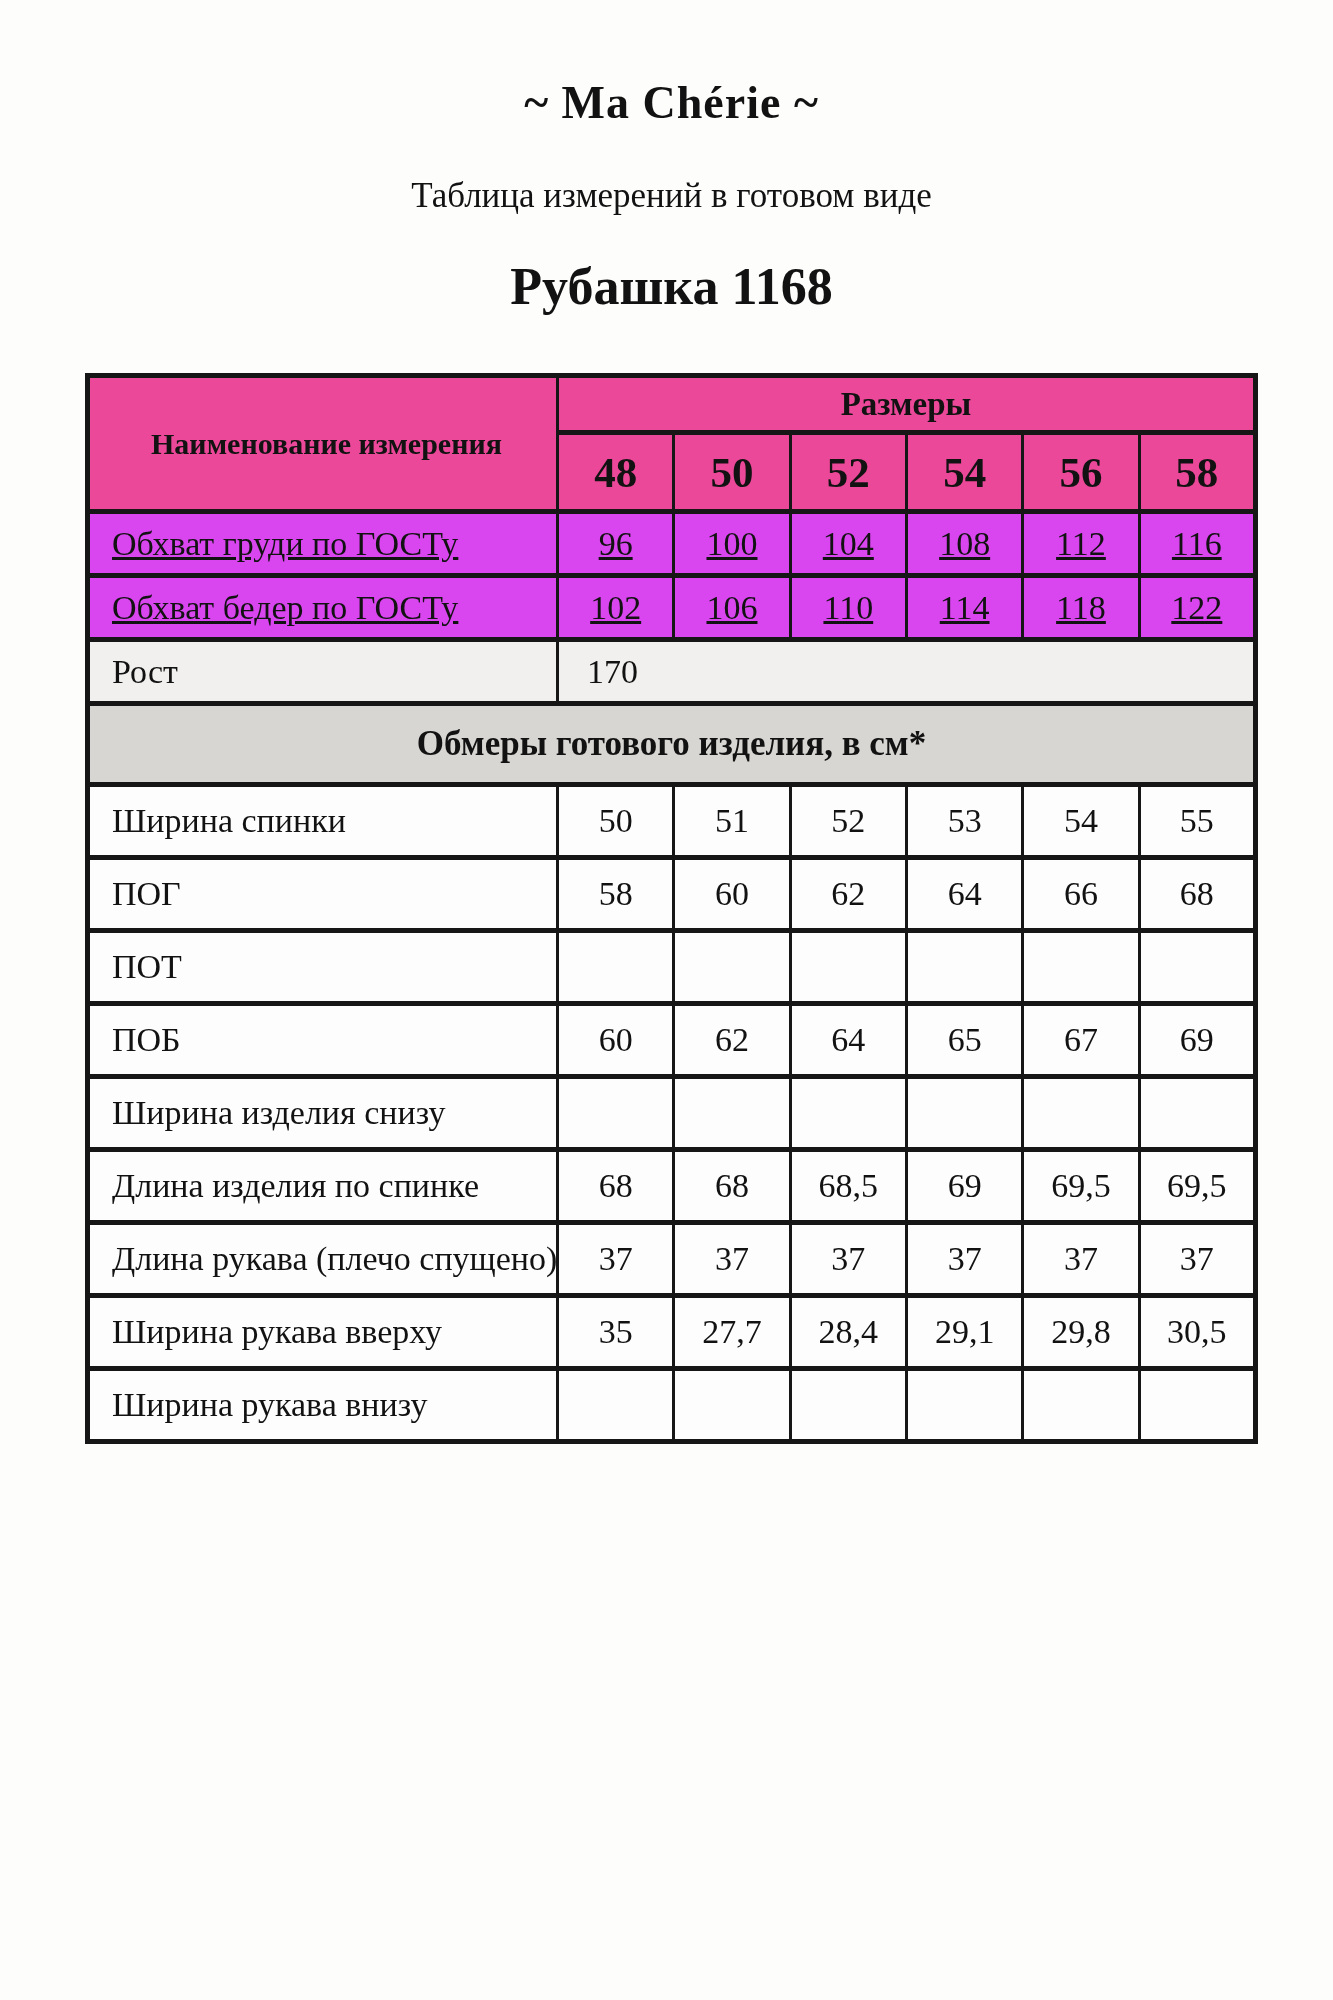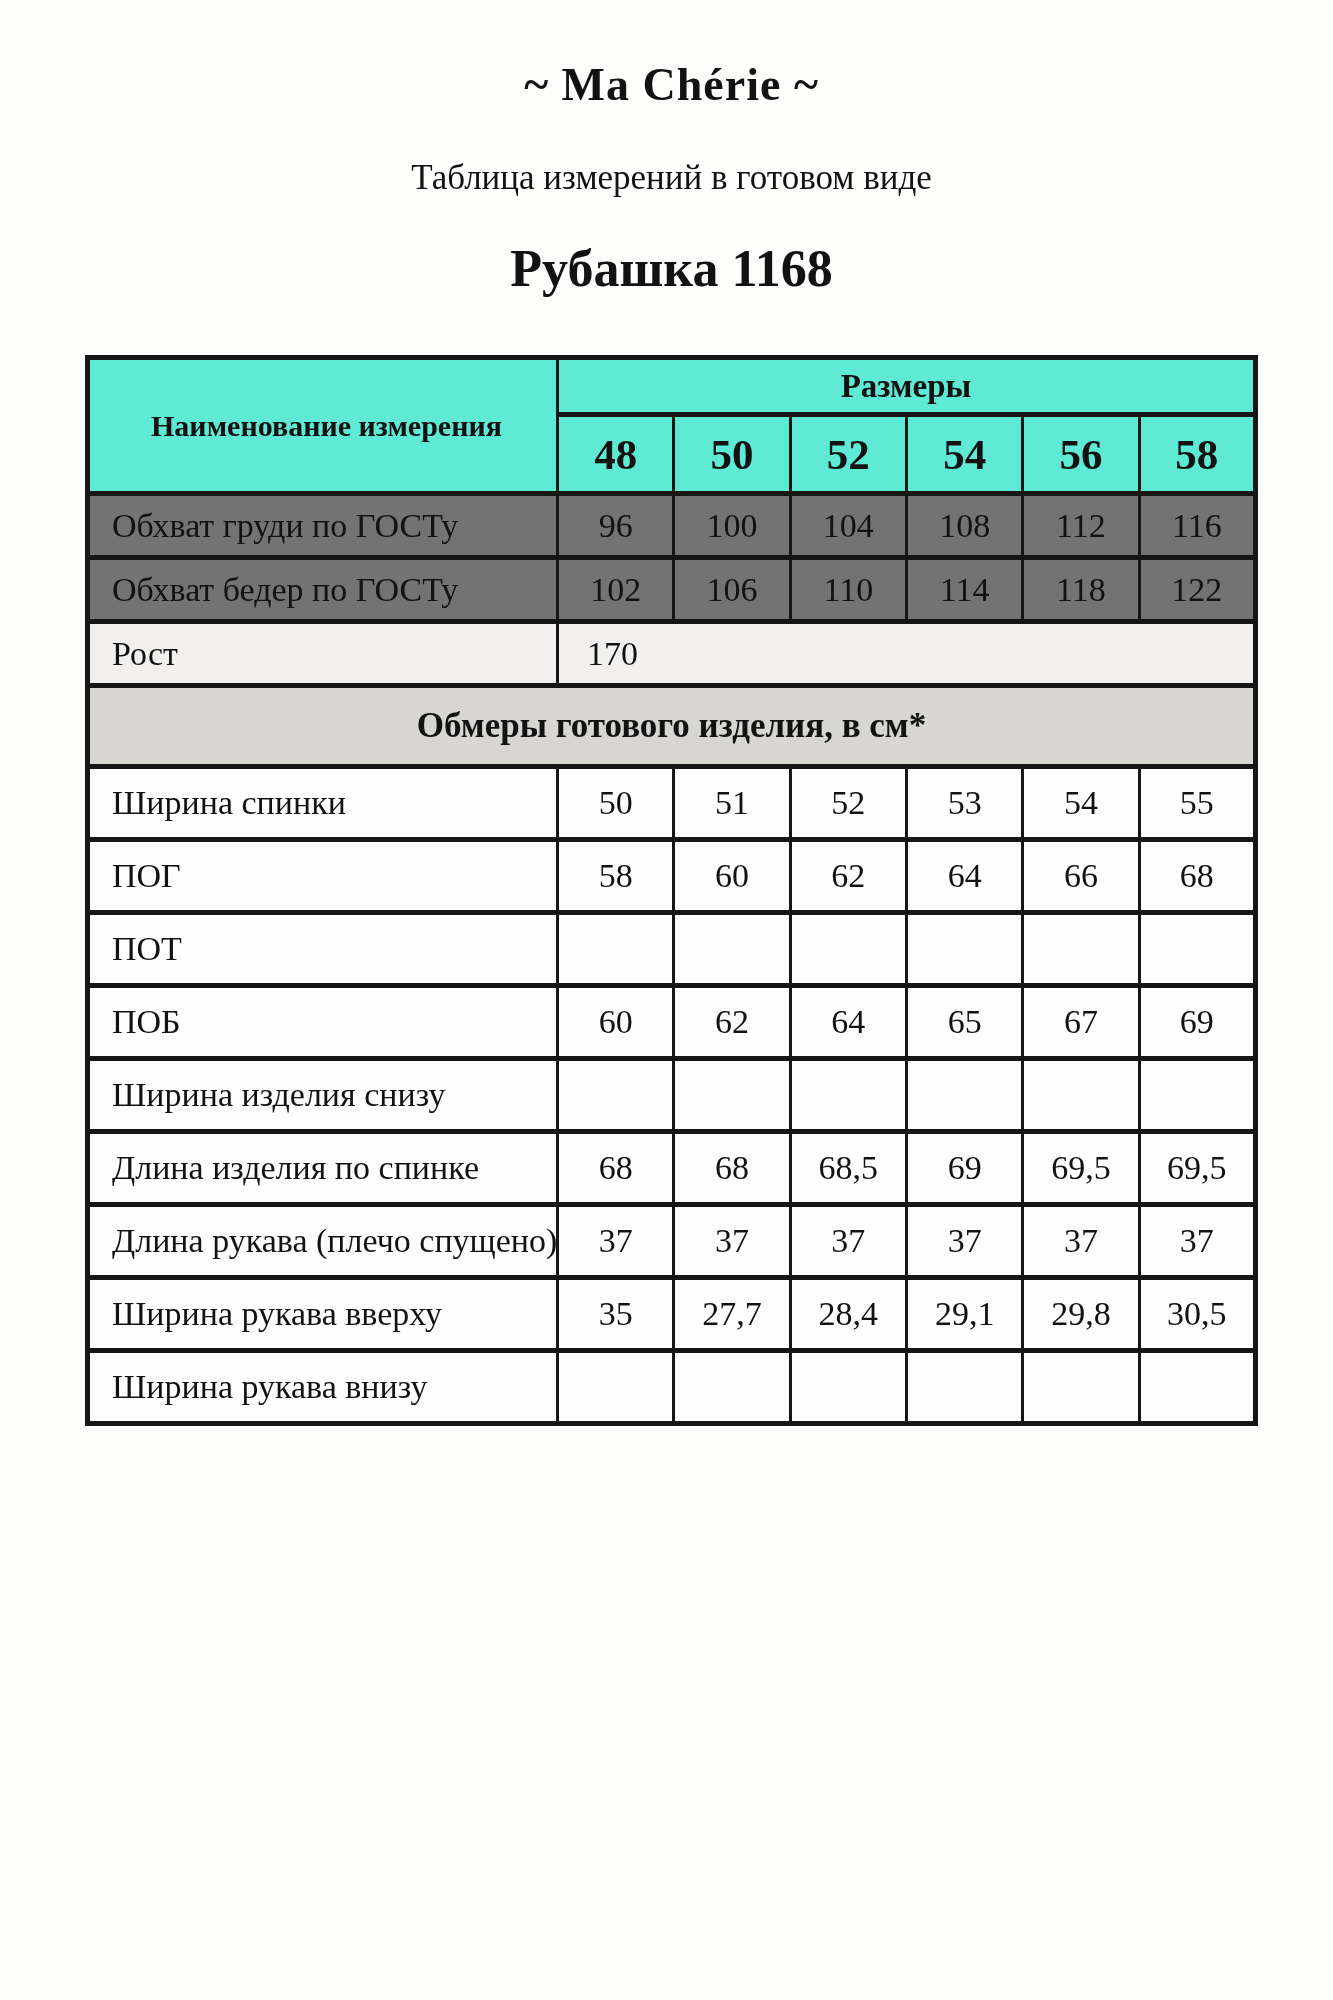--- a/index.html
+++ b/index.html
@@ -18,21 +18,21 @@
     position: relative;
     width: 1333px;
     height: 2000px;
     overflow: hidden;
   }
   .content {
     margin-left: 85px;
     width: 1173px;
   }
   .brand-title {
-    padding-top: 62px;
+    padding-top: 80px;
     text-align: center;
     font-size: 46px;
     font-weight: bold;
     line-height: 1.0;
     letter-spacing: 1px;
   }
   .subtitle {
     margin-top: 52px;
     text-align: center;
     font-size: 35px;
@@ -57,39 +57,39 @@
     border-left: 3px solid #161616;
     border-right: 3px solid #161616;
     border-top: 5px solid #161616;
     border-bottom: 5px solid #161616;
     vertical-align: middle;
     overflow: hidden;
     white-space: nowrap;
   }
   col.label-col { width: 470px; }
   .hdr {
-    background: #5eead4;
+    background: #ec4899;
     font-weight: bold;
   }
   .name-head {
     font-size: 30px;
     text-align: center;
     padding-left: 8px;
   }
   .sizes-group {
     font-size: 33px;
     text-align: center;
     height: 50px;
   }
   .size-cell {
     font-size: 43px;
     text-align: center;
     height: 72px;
   }
-  tr.gost-row td { background: #737373; height: 57px; }
+  tr.gost-row td { background: #d946ef; height: 57px; text-decoration: underline; }
   tr.gost-row td.row-label, td.row-label {
     text-align: left;
     padding-left: 22px;
     font-size: 34px;
     font-weight: normal;
   }
   td.value-cell {
     text-align: center;
     font-size: 34px;
     font-weight: normal;

